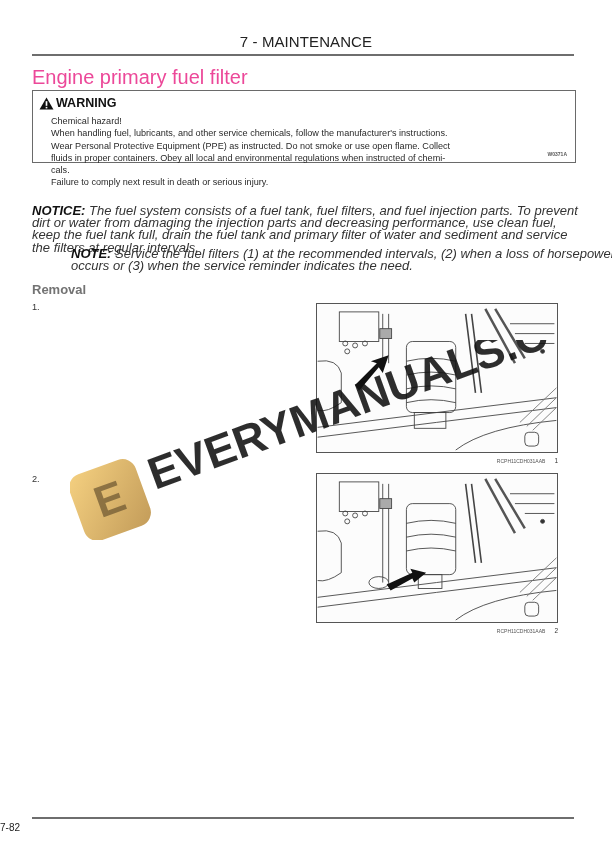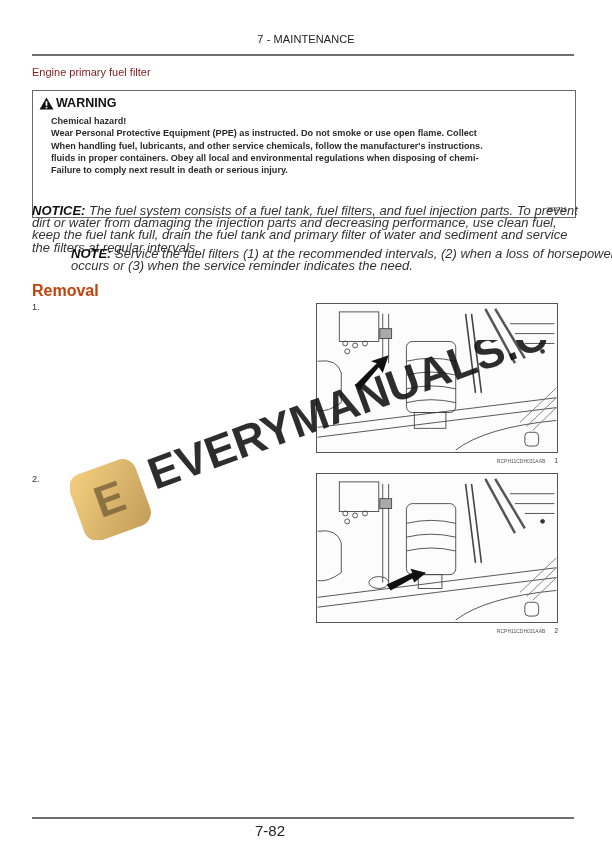--- a/index.html
+++ b/index.html
@@ -1,54 +1,54 @@
 <!DOCTYPE html>
 <html><head>
 <meta charset="utf-8">
 <style>
   * { box-sizing: border-box; margin: 0; padding: 0; }
   html, body { width: 612px; height: 864px; background: #ffffff; overflow: hidden; }
   body { position: relative; font-family: "Liberation Sans", sans-serif; color: #1a1a1a; }
 
-  .running-head { position: absolute; top: 33px; left: 0; width: 612px; text-align: center; font-size: 11px; letter-spacing: 0.1px; color: #222; }
+  .running-head { position: absolute; top: 33px; left: 0; width: 612px; text-align: center; font-size: 15px; letter-spacing: 0.1px; color: #222; }
   .rule { position: absolute; left: 32px; width: 542px; height: 2px; background: #6e6e6e; }
   .rule.top { top: 54px; }
   .rule.bottom { top: 817px; }
 
-  .page-title { position: absolute; top: 66px; left: 32px; font-size: 11px; color: #7f1d1d; font-weight: normal; }
+  .page-title { position: absolute; top: 66px; left: 32px; font-size: 20px; color: #ec4899; font-weight: normal; }
 
-  .warning-box { position: absolute; top: 90px; left: 32px; width: 544px; height: 128px; border: 1.5px solid #6a6a6a; padding: 4px 8px 0 6px; }
+  .warning-box { position: absolute; top: 90px; left: 32px; width: 544px; height: 73px; border: 1.5px solid #6a6a6a; padding: 4px 8px 0 6px; }
   .warning-head { display: flex; align-items: center; font-weight: bold; font-size: 12.5px; color: #111; height: 16px; }
   .warning-head svg { width: 15px; height: 13px; margin-right: 2px; }
-  .warning-body { margin-left: 12px; margin-top: 4px; font-weight: bold; font-size: 9.1px; line-height: 12.3px; color: #2a2a2a; }
+  .warning-body { margin-left: 12px; margin-top: 4px; font-weight: normal; font-size: 9.1px; line-height: 12.3px; color: #2a2a2a; }
   .warning-code { position: absolute; right: 8px; bottom: 5px; font-size: 5px; font-weight: bold; color: #555; }
 
   .para { position: absolute; left: 32px; width: 546px; font-style: italic; font-size: 13px; line-height: 12.2px; color: #333; }
   .para b { font-weight: bold; color: #111; }
   .notice { top: 205px; }
   .note { top: 248px; margin-left: 39px; }
 
-  .section-title { position: absolute; top: 282px; left: 32px; font-weight: bold; font-size: 16px; color: #c2410c; }
+  .section-title { position: absolute; top: 282px; left: 32px; font-weight: bold; font-size: 13px; color: #737373; }
 
   .step { position: absolute; left: 32px; width: 270px; font-size: 9.2px; line-height: 12.2px; color: #333; display: flex; }
   .step .num { width: 29px; flex: none; }
   .step1 { top: 301px; }
   .step2 { top: 473px; }
 
   .figure { position: absolute; left: 316px; width: 242px; border: 1.5px solid #555; background: #fcfcfc; overflow: hidden; }
   .fig1 { top: 303px; height: 150px; }
   .fig2 { top: 473px; height: 150px; }
   .figure svg { width: 100%; height: 100%; display: block; }
 
   .fig-caption { position: absolute; left: 430px; width: 128px; text-align: right; font-size: 5px; color: #555; }
   .fig-caption .fnum { font-size: 6.5px; margin-left: 9px; color: #333; }
   .cap1 { top: 457px; }
   .cap2 { top: 627px; }
 
-  .page-number { position: absolute; top: 822px; left: 0; width: 540px; text-align: center; font-size: 15px; color: #222; }
+  .page-number { position: absolute; top: 822px; left: 0; width: 540px; font-size: 10px; color: #222; }
 
   .watermark { position: absolute; left: 70px; top: 340px; width: 480px; height: 200px; pointer-events: none; }
 </style>
 </head>
 <body>
 
 <div class="running-head">7 - MAINTENANCE</div>
 <div class="rule top"></div>
 
 <h1 class="page-title">Engine primary fuel filter</h1>
@@ -57,23 +57,24 @@
   <div class="warning-head">
     <svg viewBox="0 0 16 14">
       <polygon points="8,0.5 15.5,13.5 0.5,13.5" fill="#111"></polygon>
       <rect x="7.1" y="4.5" width="1.8" height="5" fill="#fff"></rect>
       <rect x="7.1" y="10.6" width="1.8" height="1.7" fill="#fff"></rect>
     </svg>
     <span>WARNING</span>
   </div>
   <div class="warning-body">
     <div>Chemical hazard!</div>
+    <div>When handling fuel, lubricants, and other service chemicals, follow the manufacturer's instructions.</div>
     <div>Wear Personal Protective Equipment (PPE) as instructed.  Do not smoke or use open flame.  Collect</div>
-    <div>When handling fuel, lubricants, and other service chemicals, follow the manufacturer's instructions.</div>
-    <div>fluids in proper containers.  Obey all local and environmental regulations when disposing of chemi-</div>
+    <div>fluids in proper containers.  Obey all local and environmental regulations when instructed of chemi-</div>
+    <div>cals.</div>
     <div>Failure to comply next result in death or serious injury.</div>
   </div>
   <div class="warning-code">W0371A</div>
 </div>
 
 <p class="para notice"><b>NOTICE:</b><span> The fuel system consists of a fuel tank, fuel filters, and fuel injection parts.  To prevent dirt or water from damaging the injection parts and decreasing performance, use clean fuel, keep the fuel tank full, drain the fuel tank and primary filter of water and sediment and service the filters at regular intervals.</span></p>
 
 <p class="para note"><b>NOTE:</b><span> Service the fuel filters (1) at the recommended intervals, (2) when a loss of horsepower occurs or (3) when the service reminder indicates the need.</span></p>
 
 <h2 class="section-title">Removal</h2>

